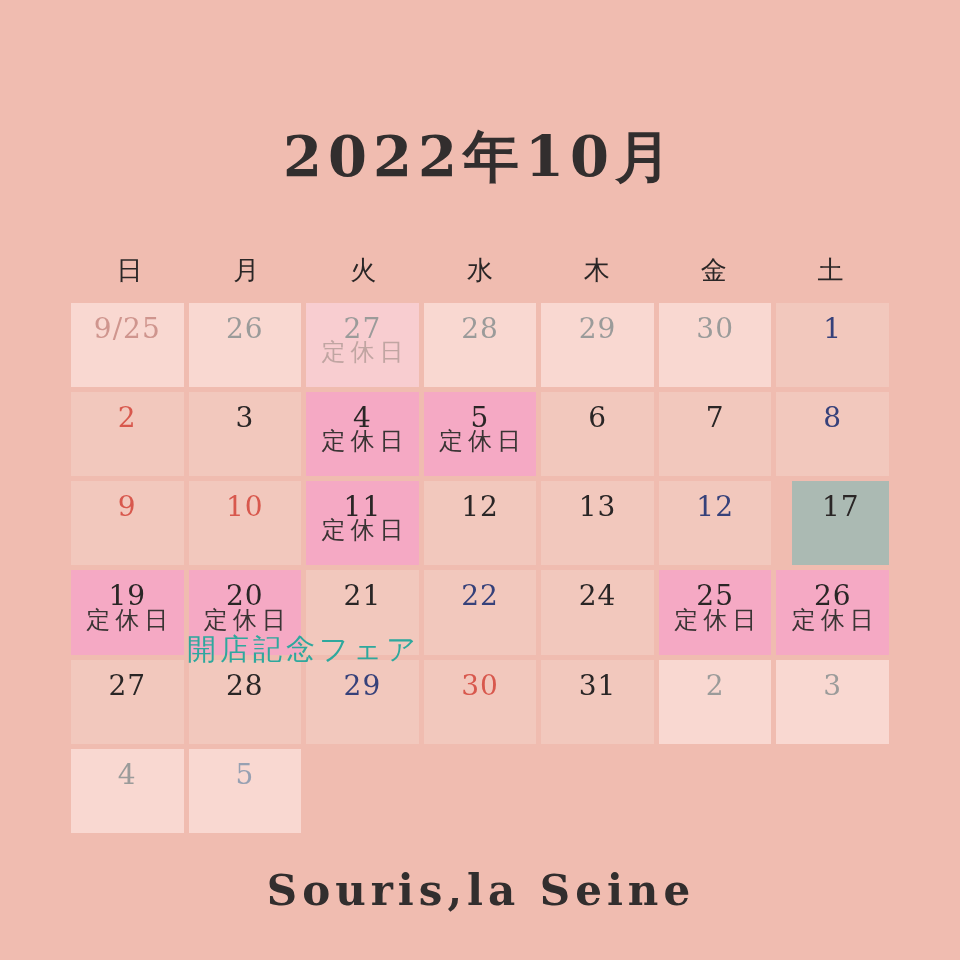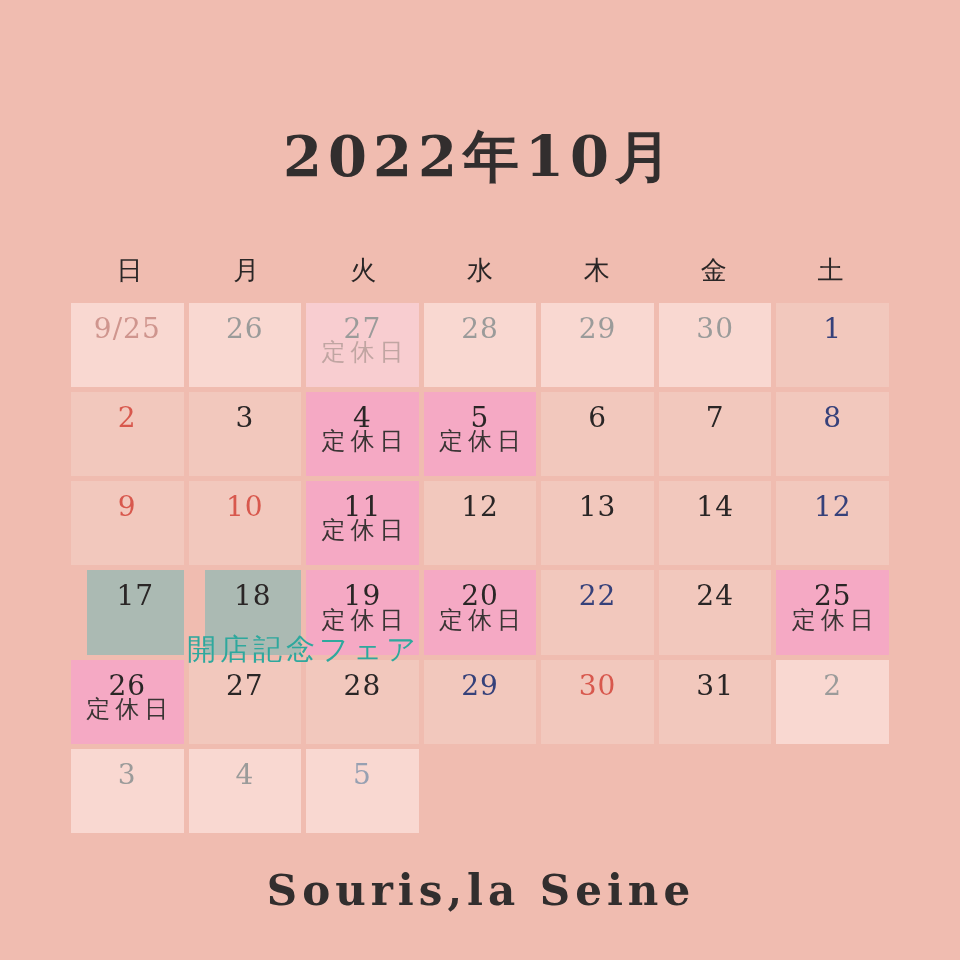--- a/index.html
+++ b/index.html
@@ -199,38 +199,35 @@
         <span class="num dark">11</span>
         <span class="note">定休日</span>
       </div>
       <div class="cell current">
         <span class="num dark">12</span>
       </div>
       <div class="cell current">
         <span class="num dark">13</span>
       </div>
       <div class="cell current">
-        <span class="num dark">14</span>
-      </div>
-      <div class="cell current">
         <span class="num blue">12</span>
       </div>
       <div class="cell fair">
         <span class="num dark">17</span>
       </div>
-      <div class="cell fair">
-        <span class="num dark">18</span>
-      </div>
       <div class="cell closed">
         <span class="num dark">19</span>
         <span class="note">定休日</span>
       </div>
       <div class="cell closed">
         <span class="num dark">20</span>
         <span class="note">定休日</span>
+      </div>
+      <div class="cell current">
+        <span class="num dark">21</span>
       </div>
       <div class="cell current">
         <span class="num blue">22</span>
       </div>
       <div class="cell current">
         <span class="num dark">24</span>
       </div>
       <div class="cell closed">
         <span class="num dark">25</span>
         <span class="note">定休日</span>

